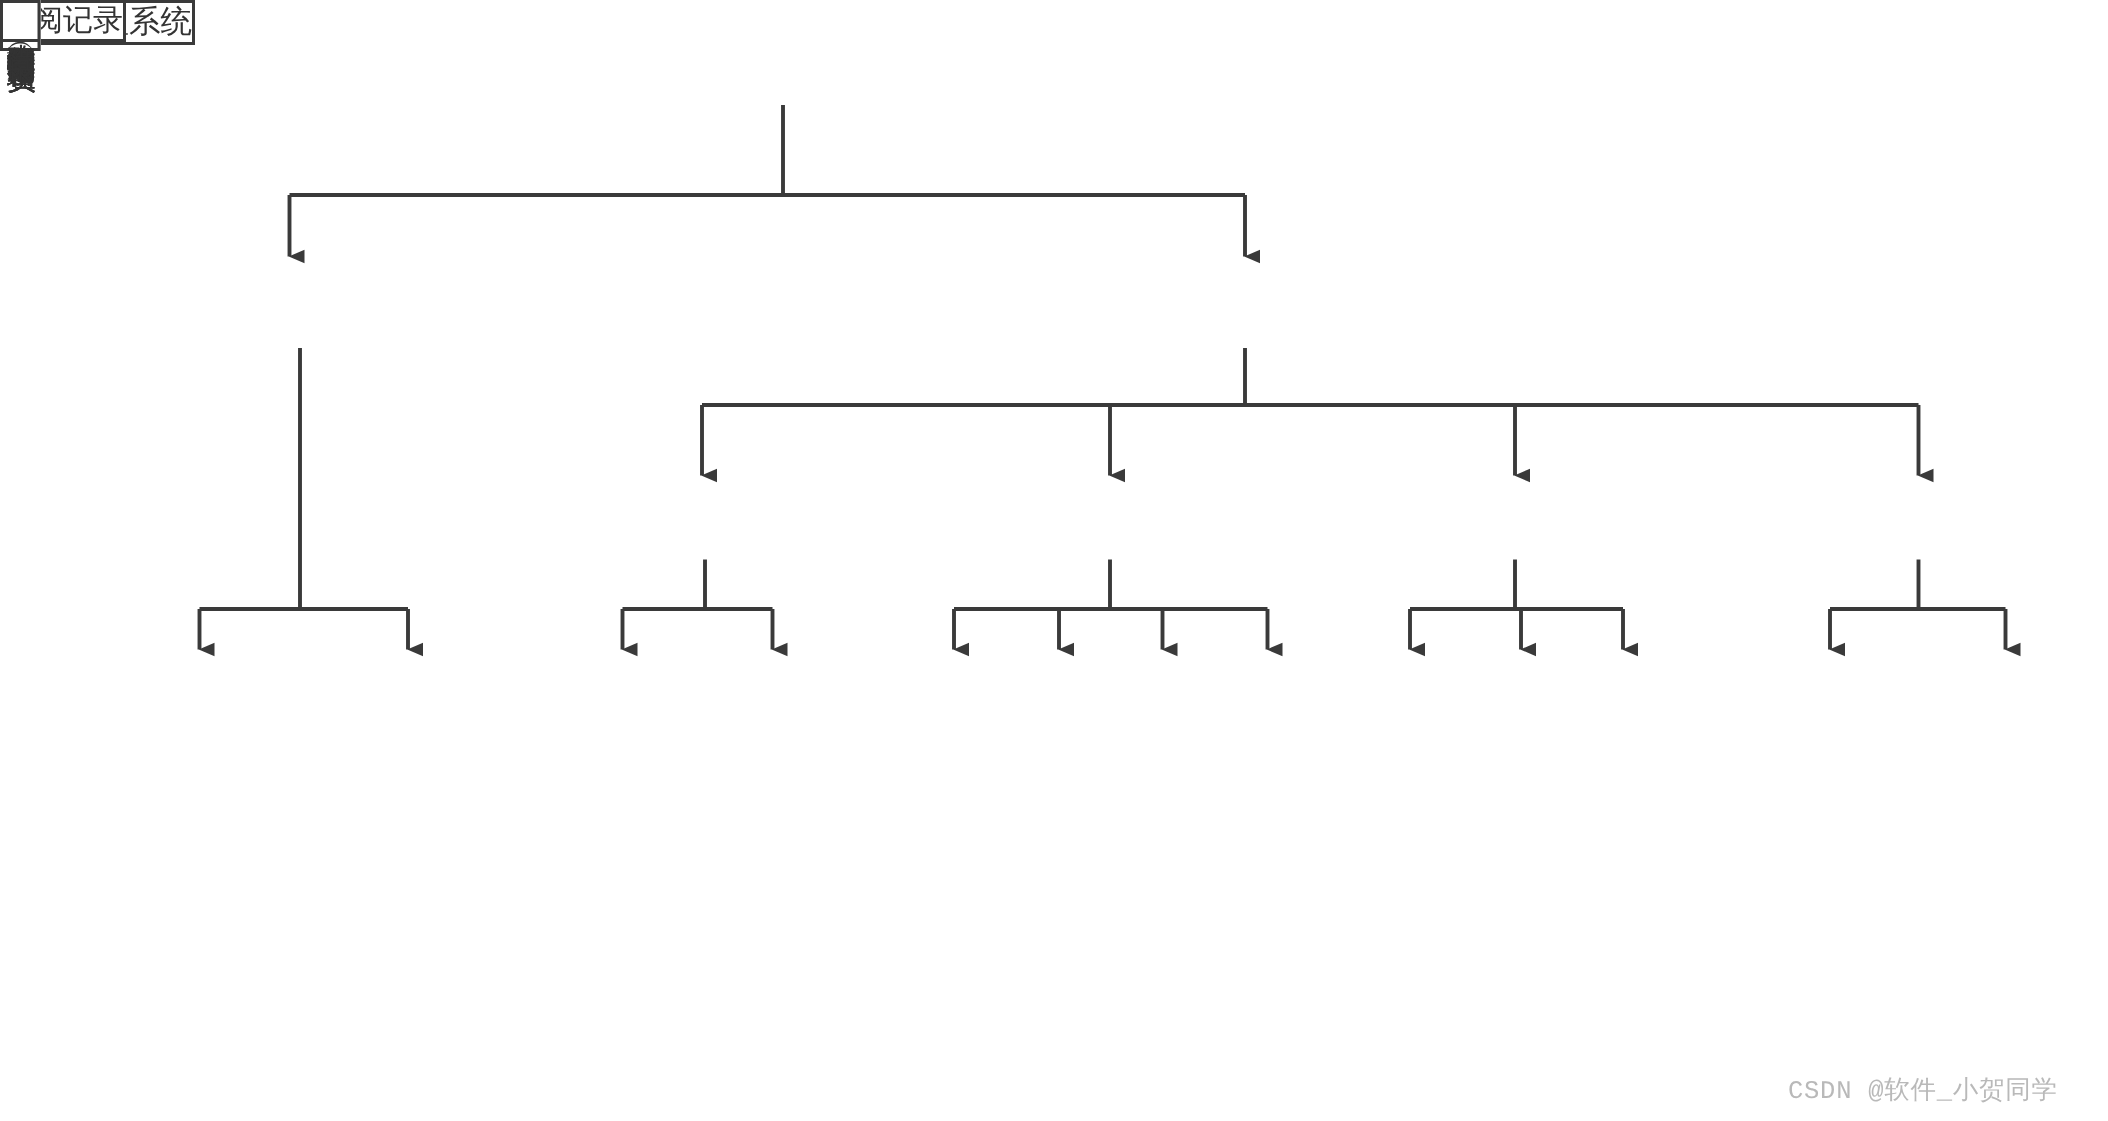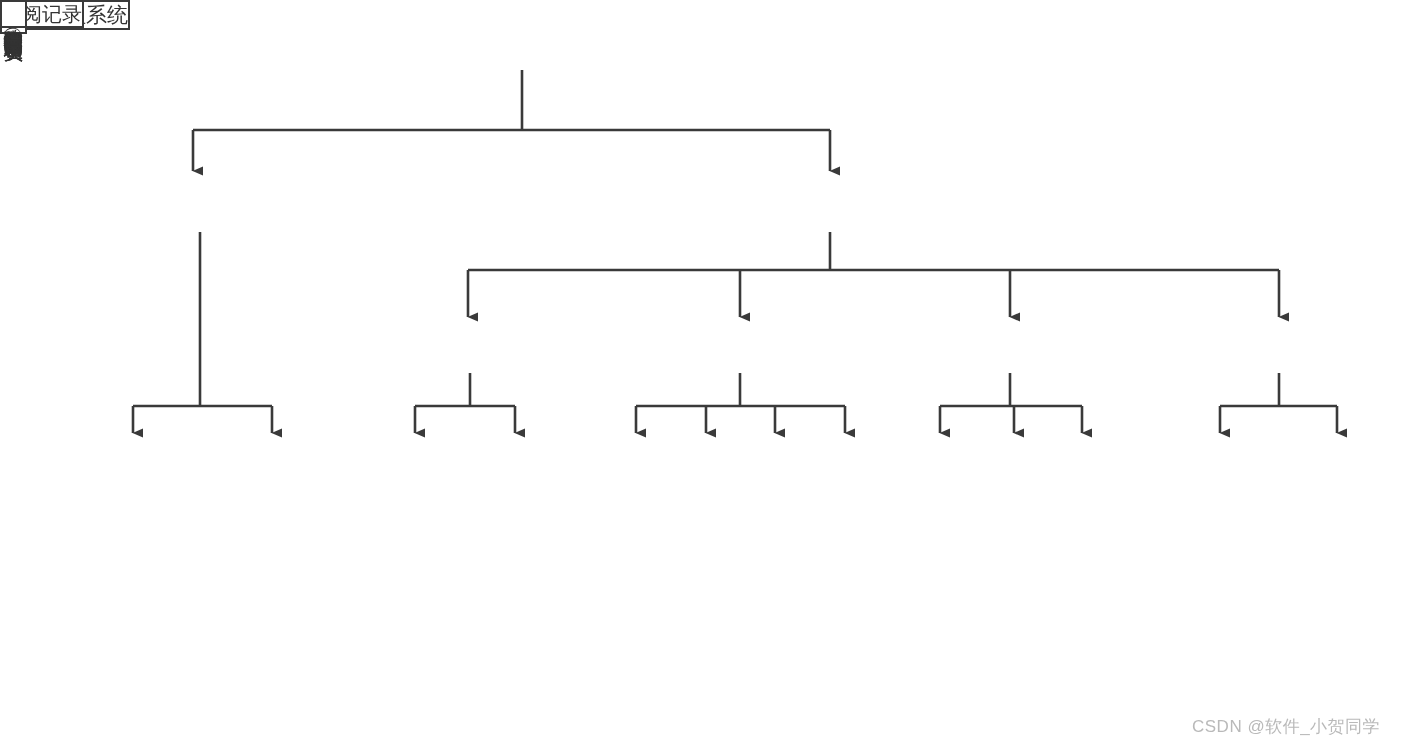--- a/index.html
+++ b/index.html
@@ -58,20 +58,21 @@
     text-orientation: upright;
   }
   #watermark {
     position: absolute;
     left: 1192px; top: 715px;
     font-size: 17px;
     color: #b9b9b9;
     white-space: nowrap;
     letter-spacing: 0.5px;
     user-select: none;
+    font-family: Liberation Mono, monospace;
   }
 </style>
 </head>
 <body>
 
 <div id="diagram-canvas">
 
   <svg id="edge-layer" viewBox="0 0 1405 747" xmlns="http://www.w3.org/2000/svg">
     <defs>
       <marker id="arrowhead" markerWidth="10" markerHeight="11" refX="5" refY="10" orient="auto" markerUnits="userSpaceOnUse">

